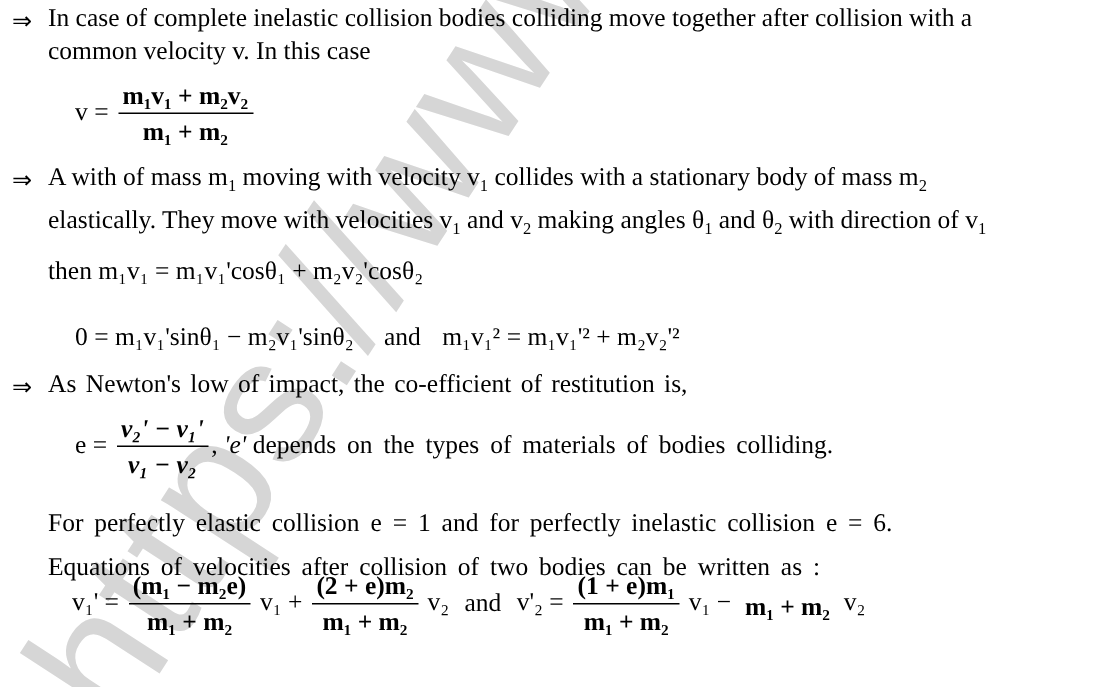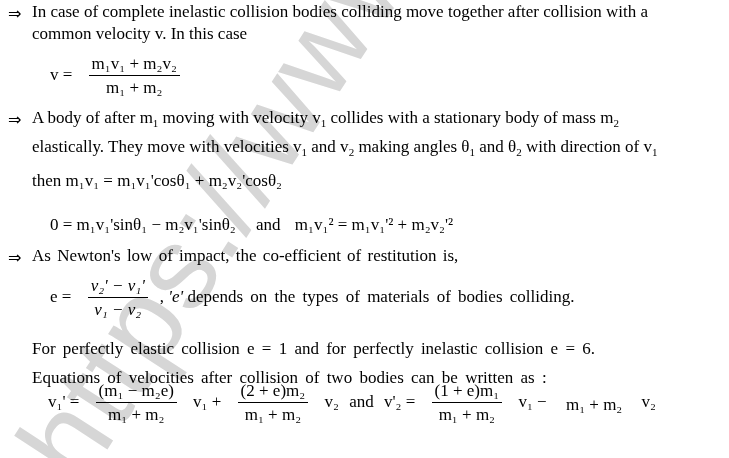--- a/index.html
+++ b/index.html
@@ -15,21 +15,21 @@
     transform: rotate(-57deg); transform-origin: left top;
     white-space: nowrap; letter-spacing: 2px; z-index: 0;
     top: 430px; left: -10px;
   }
   .content { position: absolute; left: 0; top: 0; width: 729px; z-index: 1; }
   .row { position: absolute; left: 0; white-space: nowrap; }
   .arrow { position: absolute; left: 8px; font-family: "DejaVu Sans", sans-serif; font-size: 16px; }
   .txt { position: absolute; left: 32px; }
   .just { display: flex; justify-content: space-between; width: 672px; }
   sub { font-size: 11px; vertical-align: -4px; line-height: 0; }
-  .frac { display: inline-flex; flex-direction: column; align-items: center; vertical-align: middle; margin: 0 12px; }
+  .frac { display: inline-flex; flex-direction: column; align-items: center; vertical-align: middle; margin: 0 2px; font-weight: bold; }
   .frac .num { border-bottom: 1px solid #000; padding: 0 3px 2px; line-height: 18px; }
   .frac .den { padding: 3px 3px 0; line-height: 18px; text-align: right; }
   .it { font-style: italic; }
 </style>
 </head>
 <body>
 
 <div class="watermark">https://www.s</div>
 
 <div class="content">
@@ -42,21 +42,21 @@
   <div class="row" style="left:50px; top:55px">
     <span>v =</span>
     <span class="frac">
       <span class="num">m₁v₁ + m₂v₂</span>
       <span class="den">m₁ + m₂</span>
     </span>
   </div>
 
   <span class="arrow" style="top:110px">⇒</span>
   <div class="row txt just" style="top:108px">
-    <span><span>A body of after m</span><sub>1</sub><span> moving with velocity v</span><sub>1</sub><span> collides with a stationary body of mass m</span><sub>2</sub></span>
+    <span><span>A with of mass m</span><sub>1</sub><span> moving with velocity v</span><sub>1</sub><span> collides with a stationary body of mass m</span><sub>2</sub></span>
   </div>
   <div class="row txt" style="top:137px">
     <span>elastically. They move with velocities v</span><sub>1</sub><span> and v</span><sub>2</sub><span> making angles θ</span><sub>1</sub><span> and θ</span><sub>2</sub><span> with direction of v</span><sub>1</sub>
   </div>
   <div class="row txt" style="top:171px">then m₁v₁ = m₁v₁'cosθ₁ + m₂v₂'cosθ₂</div>
   <div class="row" style="left:50px; top:215px">
     <span>0 = m₁v₁'sinθ₁ − m₂v₁'sinθ₂</span>
     <span style="margin:0 10px 0 16px">and</span>
     <span>m₁v₁² = m₁v₁'² + m₂v₂'²</span>
   </div>

